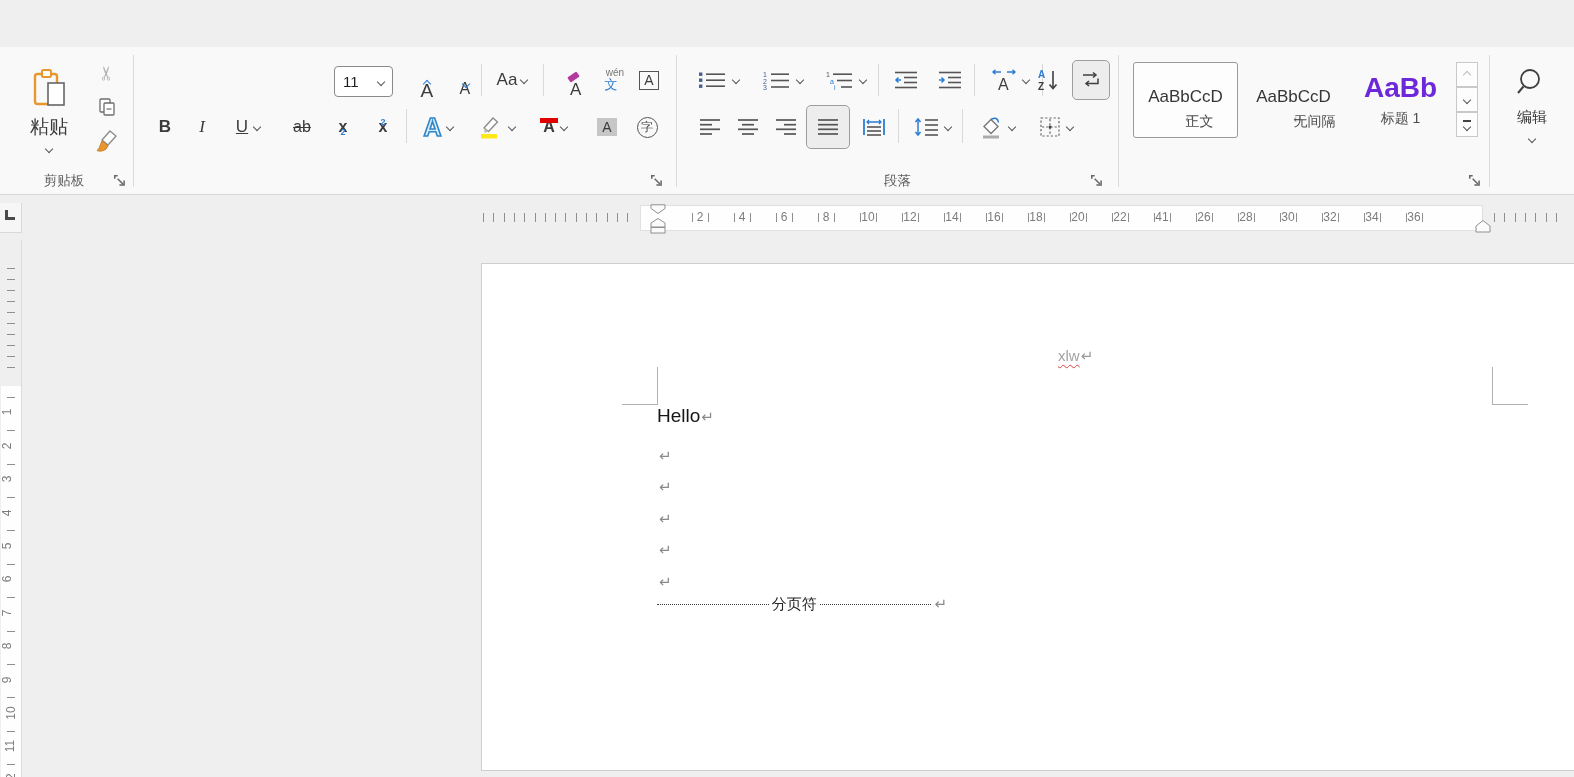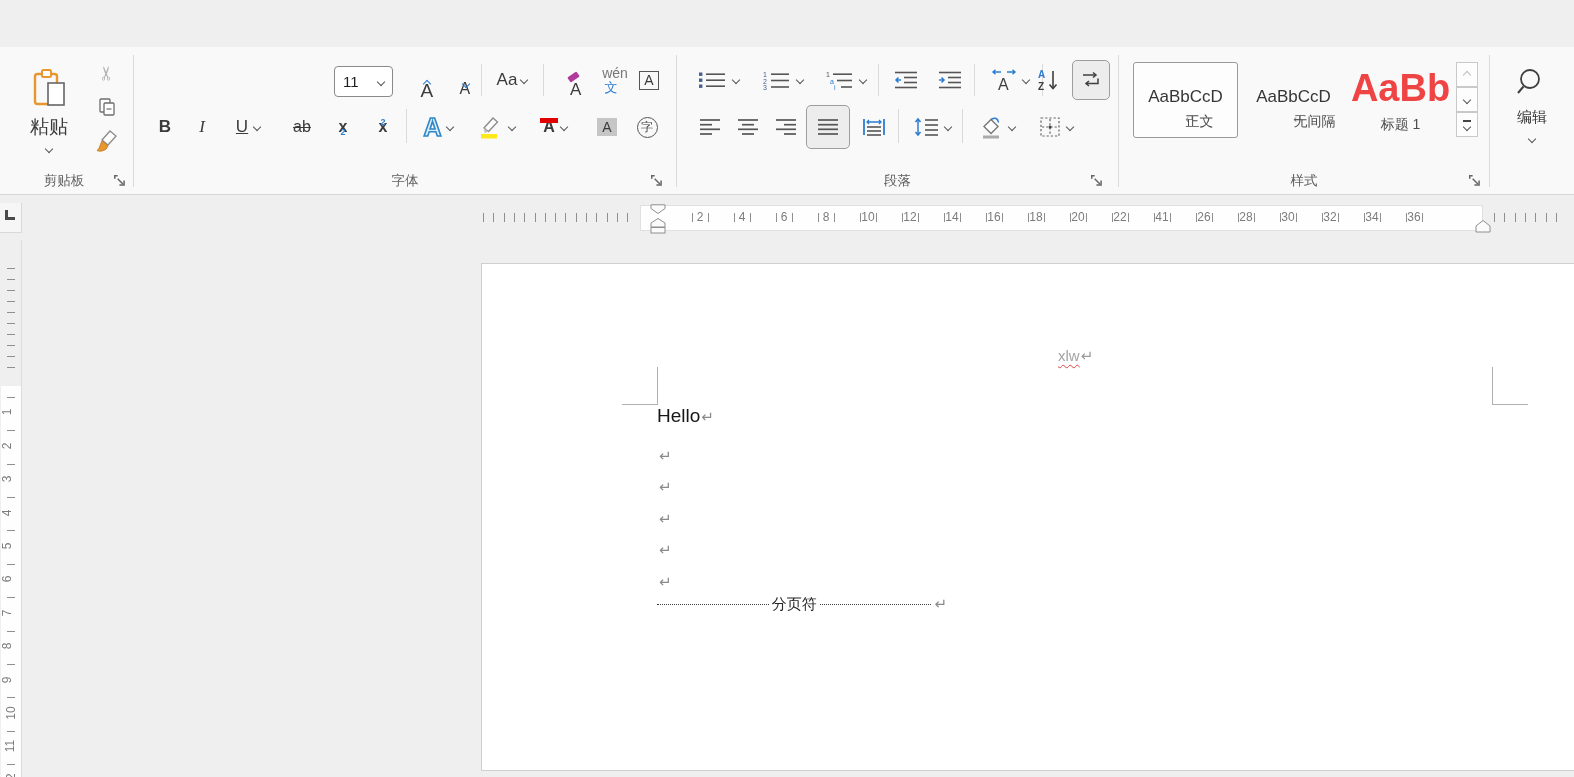--- a/index.html
+++ b/index.html
@@ -31,37 +31,37 @@
   .combo { background:#fff; border:1px solid #8a8a8a; border-radius:4px; height:31px;
     display:flex; align-items:center; padding:0 8px; font-size:15px; color:#1f1f1f; }
   .combo .chev { margin-left:auto; }
   .active-toggle { background:#ededed; border:1px solid #9d9d9d; border-radius:5px; }
   .glyph { position:static; }
   .subchar { font-size:9px; font-weight:700; color:#2b7cd3; }
   .clr-a { position:relative; font-size:17px; }
   .eraser { position:absolute; right:-9px; bottom:0; width:11px; height:6px; background:#b23a9c;
     transform:rotate(-35deg); border-radius:1px; }
   .phon { position:static; display:flex; flex-direction:column; align-items:center; line-height:1.05; }
-  .phon .top { position:static; font-size:14px; color:#777;margin-left:8px; }
+  .phon .top { position:static; font-size:10px; color:#777;margin-left:8px; }
   .phon .bot { position:static; font-size:13px; color:#2b7cd3; }
   .boxA { position:static; font-size:14px; border:1.4px solid #555; padding:0 4px; line-height:17px; }
   .fx-a { position:static; font-size:25px; font-weight:700; color:#ddeefb; -webkit-text-stroke:1.6px #2f86c9; }
   .stack { position:static; display:flex; flex-direction:column; align-items:center; gap:1px; }
   .shadeA { position:static; background:#c6c6c6; font-size:14px; padding:1px 5px; color:#3b3b3b; }
   .circleZ { position:static; width:21px; height:21px; border:1.3px solid #555; border-radius:50%;
     font-size:12px; line-height:19px; text-align:center; }
   .ga { position:relative; font-size:19px; }
   .ga .chev { position:absolute; right:-9px; top:1px; }
 
   
   .stylecard { top:15px; height:76px; border:1px solid transparent; border-radius:3px;
     display:flex; flex-direction:column; align-items:center; justify-content:center; overflow:hidden; }
   .stylecard.selected { border-color:#9a9a9a; background:#fdfdfd; }
   .stylecard .prev { position:static; font-size:17px; color:#363636; white-space:nowrap; }
-  .stylecard .prev.h1 { font-size:38px; font-weight:600; color:#ef4444; }
+  .stylecard .prev.h1 { font-size:28px; font-weight:600; color:#6d28d9; }
   .stylecard .nm { position:static; font-size:14px; color:#4d4d4d; margin-top:6px; white-space:nowrap; }
   .stylecard .nm .mk { font-size:11px; color:#8a8a8a; }
   .scrollbtn { left:1456px; width:22px; height:25px; background:#fdfdfd; border:1px solid #c9c9c9;
     display:flex; align-items:center; justify-content:center; }
   .scrollbtn .chev.dis { border-color:#bdbdbd; }
   .expline { position:static; width:8px; height:2px; background:#444; margin-bottom:2px; }
 
   
   .ruler-row { position:absolute; left:0; top:195px; width:100%; height:45px; background:#efefef; }
   .tabsel { position:absolute; left:0; top:8px; width:22px; height:30px; background:#f6f6f6;
@@ -224,21 +224,20 @@
           </svg>
       </span>
       <i class="chev"></i>
     </div>
     <div class="rbtn" style="left:588px;top:60px;width:38px;height:40px">
       <span class="shadeA">A</span>
     </div>
     <div class="rbtn" style="left:628px;top:60px;width:38px;height:40px">
       <span class="circleZ">字</span>
     </div>
-    <div class="grplabel" style="left:140px;width:530px">字体</div>
     <svg class="launcher" style="left:650px" width="14" height="14" viewBox="0 0 12 12">
       <path d="M1.5 4 V1.5 H4" fill="none" stroke="#666" stroke-width="1.3"></path>
       <path d="M4 4 L8.5 8.5" stroke="#666" stroke-width="1.3"></path>
       <path d="M9.5 5.5 V9.5 H5.5" fill="none" stroke="#666" stroke-width="1.3"></path>
     </svg>
 
     <div class="vsep" style="left:676px"></div>
 
     <div class="rbtn" style="left:690px;top:15px;width:56px;height:36px;gap:7px">
       <svg class="glyph" width="28" height="20" viewBox="0 0 28 20">
@@ -423,21 +422,20 @@
     <div class="scrollbtn" style="top:15px">
       <i class="chev up dis"></i>
     </div>
     <div class="scrollbtn" style="top:40px">
       <i class="chev"></i>
     </div>
     <div class="scrollbtn" style="top:65px;flex-direction:column">
       <span class="expline"></span>
       <i class="chev"></i>
     </div>
-    <div class="grplabel" style="left:1125px;width:358px">样式</div>
     <svg class="launcher" style="left:1468px" width="14" height="14" viewBox="0 0 12 12">
       <path d="M1.5 4 V1.5 H4" fill="none" stroke="#666" stroke-width="1.3"></path>
       <path d="M4 4 L8.5 8.5" stroke="#666" stroke-width="1.3"></path>
       <path d="M9.5 5.5 V9.5 H5.5" fill="none" stroke="#666" stroke-width="1.3"></path>
     </svg>
 
     <div class="vsep" style="left:1489px"></div>
 
     <div class="rbtn" style="left:1492px;top:8px;width:80px;height:98px;flex-direction:column;gap:9px">
       <svg class="glyph" width="32" height="32" viewBox="0 0 32 32">

